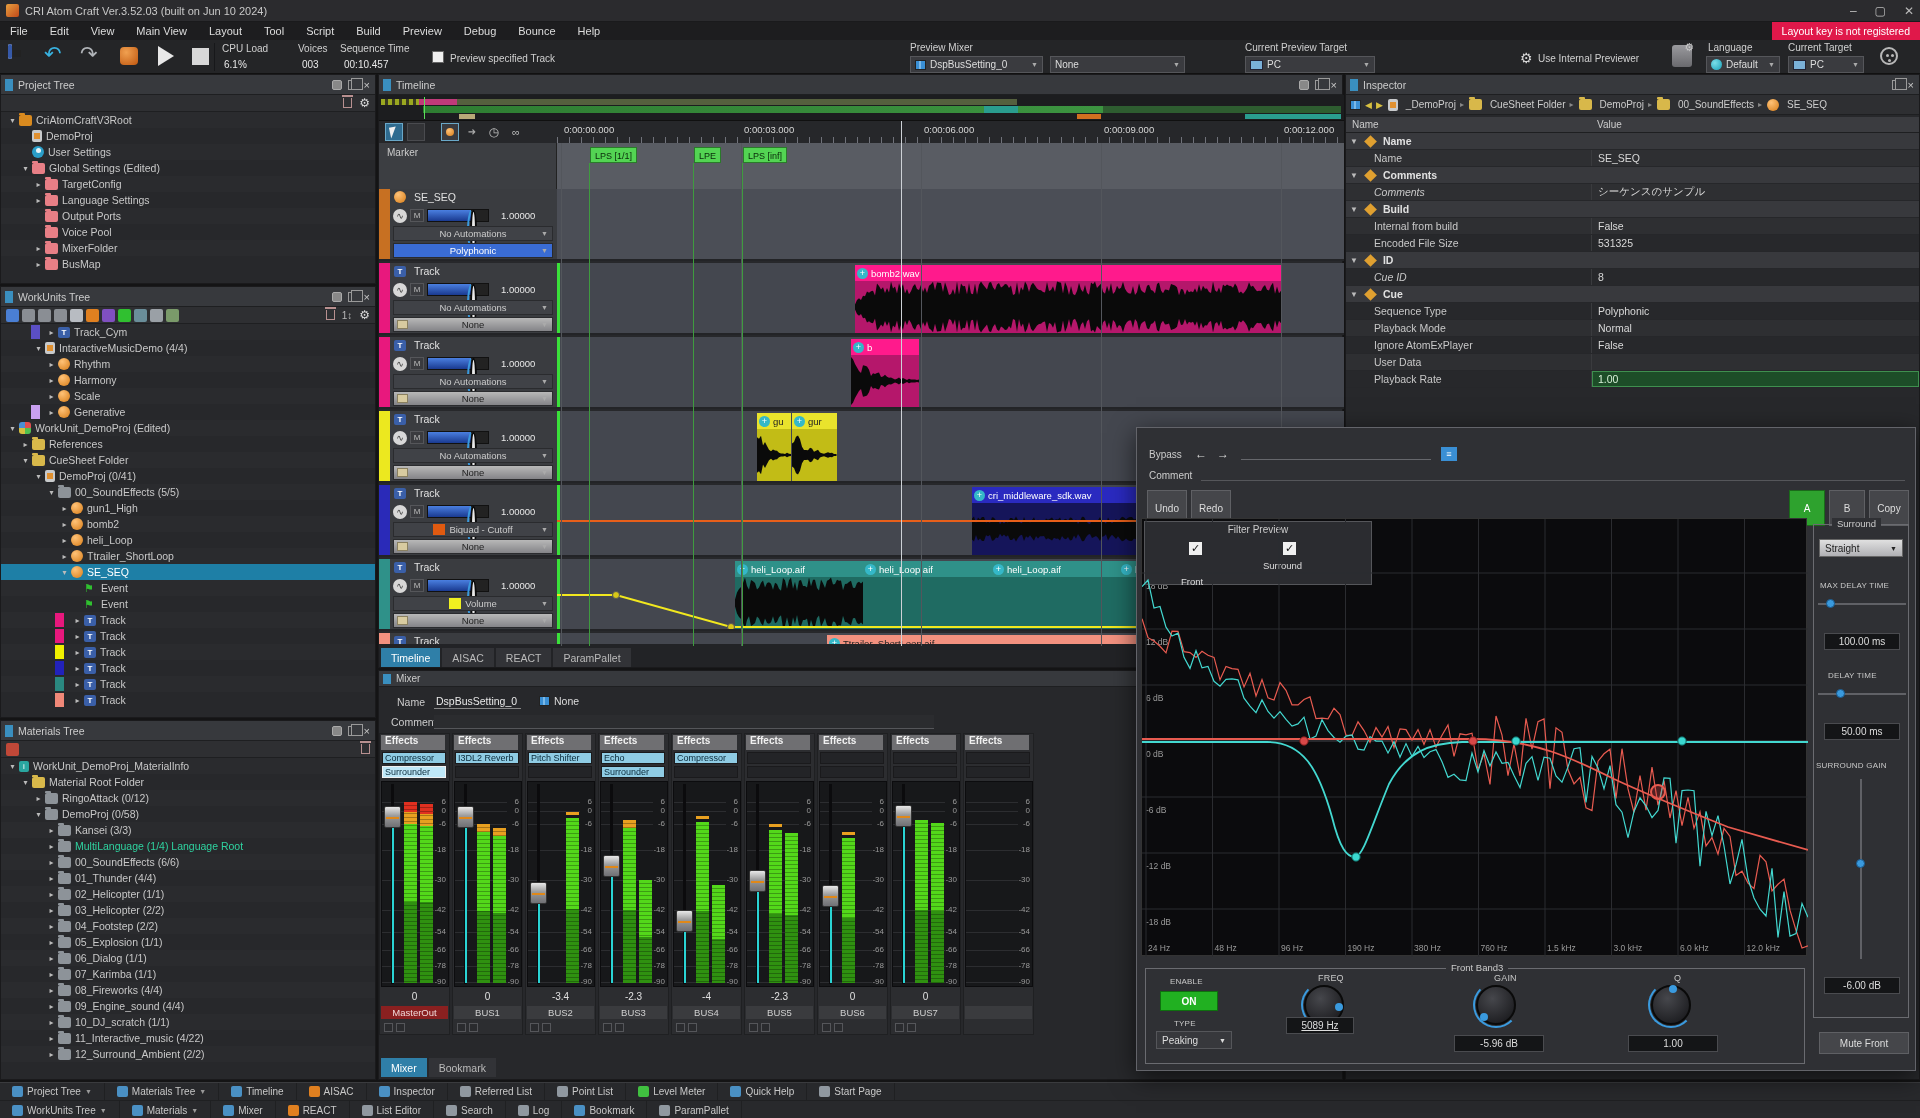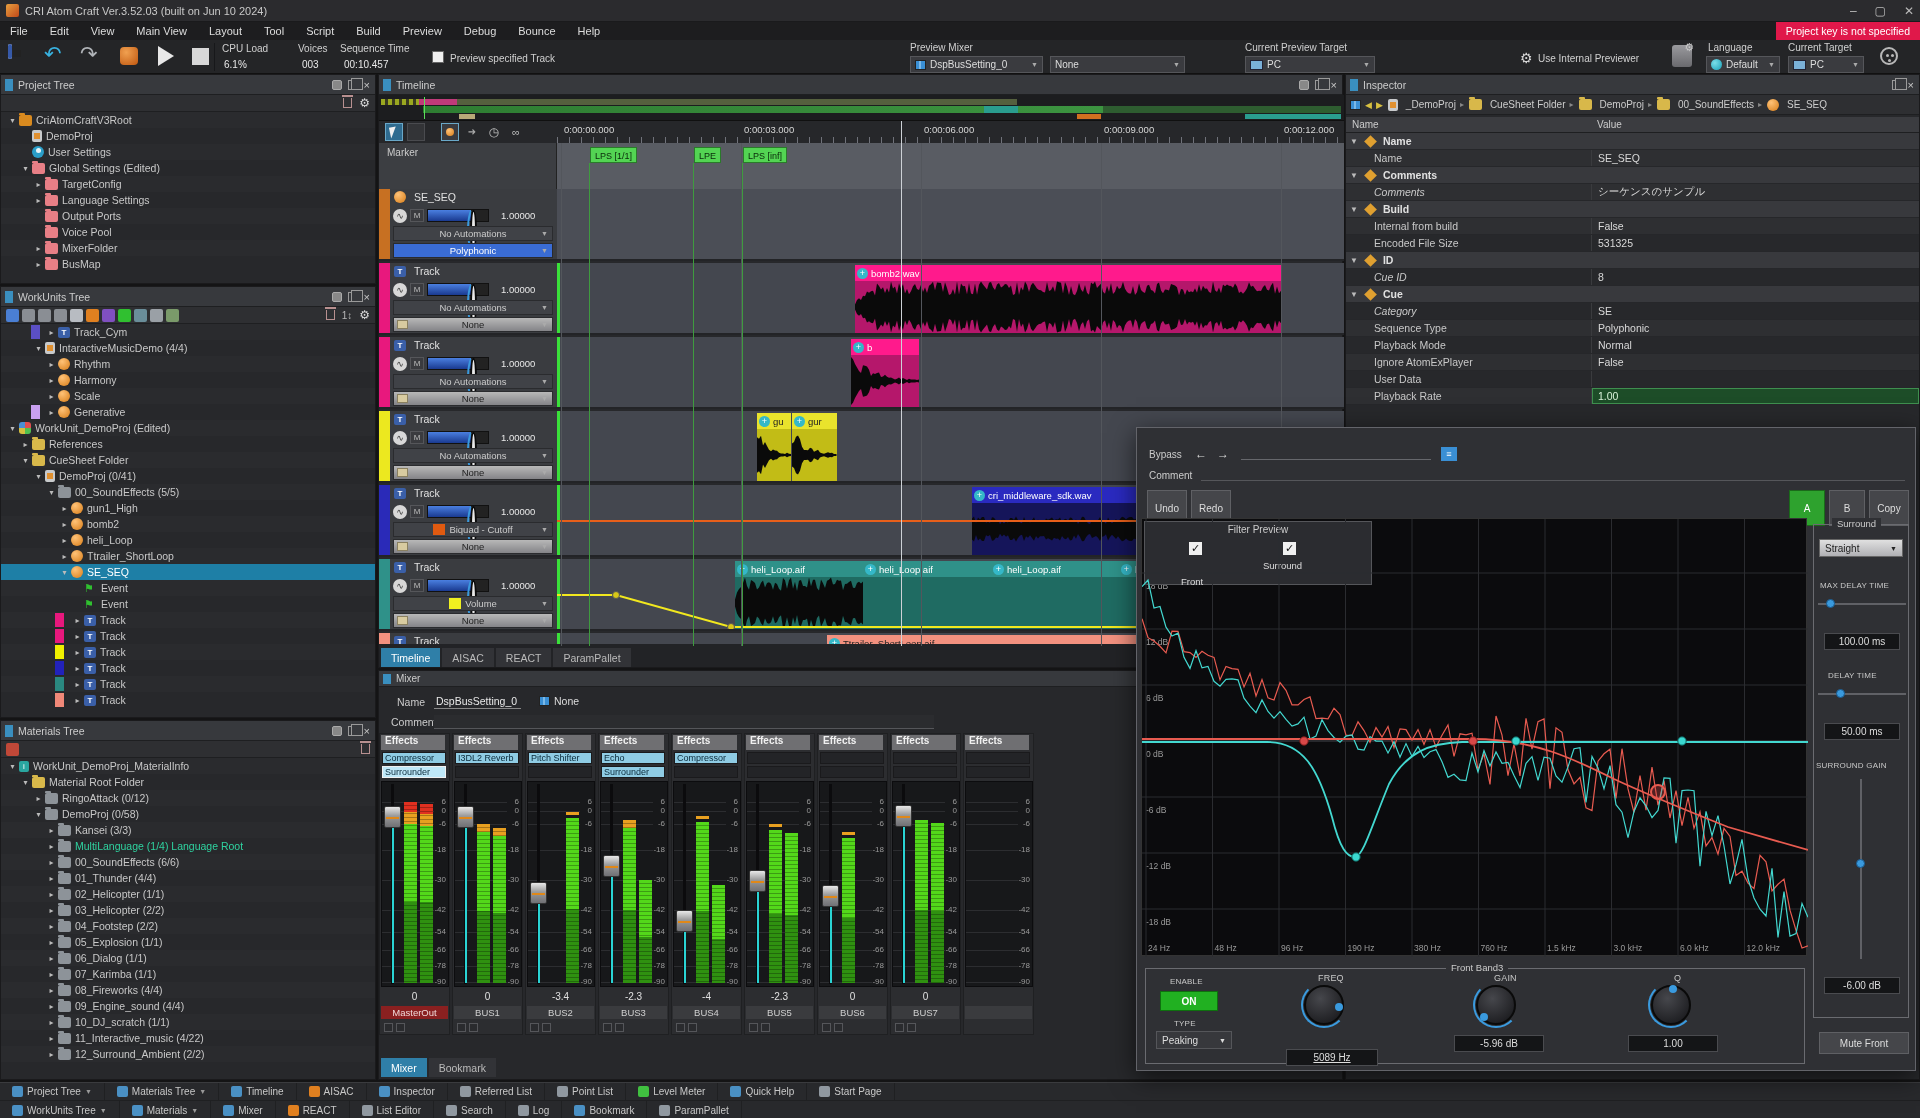--- a/index.html
+++ b/index.html
@@ -237,21 +237,21 @@
     <span>Main View</span>
     <span>Layout</span>
     <span>Tool</span>
     <span>Script</span>
     <span>Build</span>
     <span>Preview</span>
     <span>Debug</span>
     <span>Bounce</span>
     <span>Help</span>
   </div>
-<div id="warnbanner">Project key is not specified</div>
+<div id="warnbanner">Layout key is not registered</div>
 
 <div id="toolbar">
   <div class="abs" style="left:8px;top:6px;"><span class="i-save"></span></div>
   <div class="abs i-undo" style="left:44px;top:4px;">↶</div>
   <div class="abs i-redo" style="left:80px;top:4px;">↷</div>
   <div class="abs" style="left:120px;top:7px;">
       <span class="i-import" style="display:block"></span>
     </div>
   <div class="abs" style="left:158px;top:6px;">
       <span class="i-play" style="display:block"></span>
@@ -1495,26 +1495,20 @@
           <span class="it">Cue ID</span>
         </span>
         <span class="vl">8</span>
       </div>
       <div class="irow sec">
         <span class="nm">
           <span class="colc">▼</span>
           <span class="dia"></span>
           <span>Cue</span>
         </span>
-      </div>
-      <div class="irow">
-        <span class="nm">
-          <span class="it">Category</span>
-        </span>
-        <span class="vl">SE</span>
       </div>
       <div class="irow">
         <span class="nm">
           <span>Sequence Type</span>
         </span>
         <span class="vl">Polyphonic</span>
       </div>
       <div class="irow">
         <span class="nm">
           <span>Playback Mode</span>
@@ -1620,21 +1614,21 @@
     <div class="onbtn" style="left:14px;top:22px;width:58px;height:20px;">ON</div>
     <span class="slbl" style="left:28px;top:50px;">TYPE</span>
     <div class="eqsel darksel" style="left:10px;top:62px;width:76px;">
       <span>Peaking</span>
         <span class="car">▼</span>
     </div>
     <span class="slbl" style="left:172px;top:4px;font-size:9px;">FREQ</span>
     <div class="knob" style="left:158px;top:16px;">
         <span class="dot" style="right:-1px;top:16px;"></span>
       </div>
-    <div class="vbox" style="left:140px;top:80px;width:92px;text-decoration:underline;">5089 Hz</div>
+    <div class="vbox" style="left:140px;top:48px;width:68px;text-decoration:underline;">5089 Hz</div>
     <span class="slbl" style="left:348px;top:4px;font-size:9px;">GAIN</span>
     <div class="knob" style="left:330px;top:16px;">
         <span class="dot" style="left:2px;bottom:2px;"></span>
       </div>
     <div class="vbox" style="left:308px;top:66px;width:90px;">-5.96 dB</div>
     <span class="slbl" style="left:528px;top:4px;font-size:9px;">Q</span>
     <div class="knob" style="left:505px;top:16px;">
         <span class="dot" style="left:16px;top:-2px;"></span>
       </div>
     <div class="vbox" style="left:482px;top:66px;width:90px;">1.00</div>

